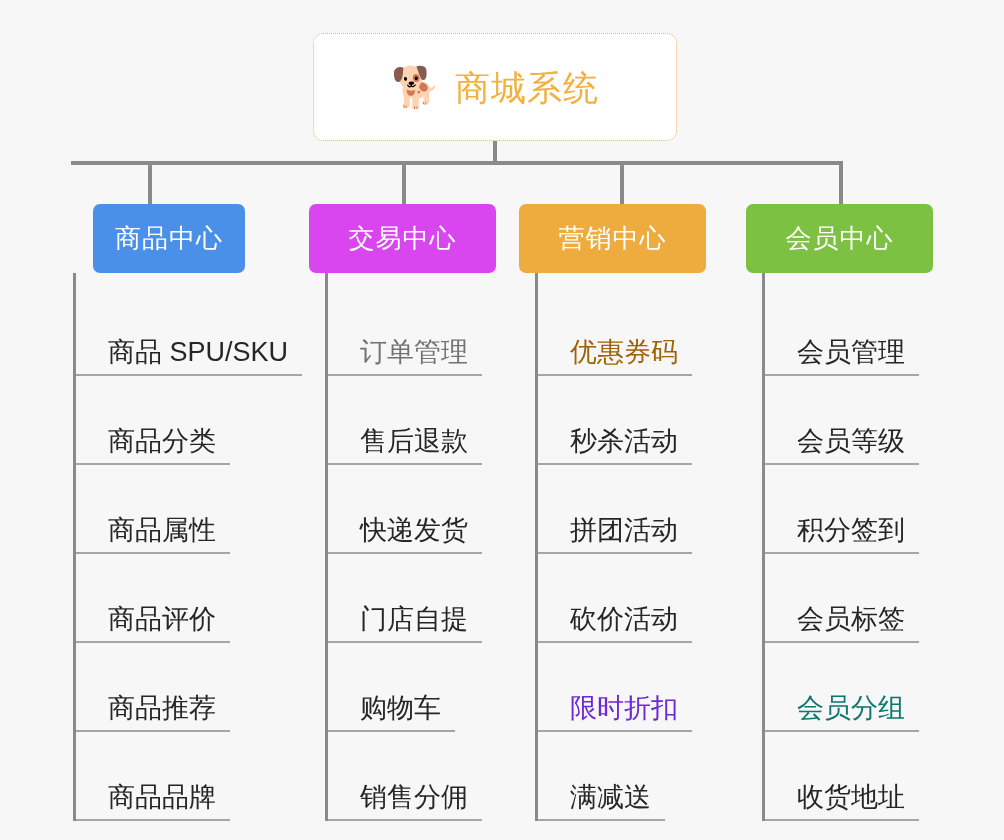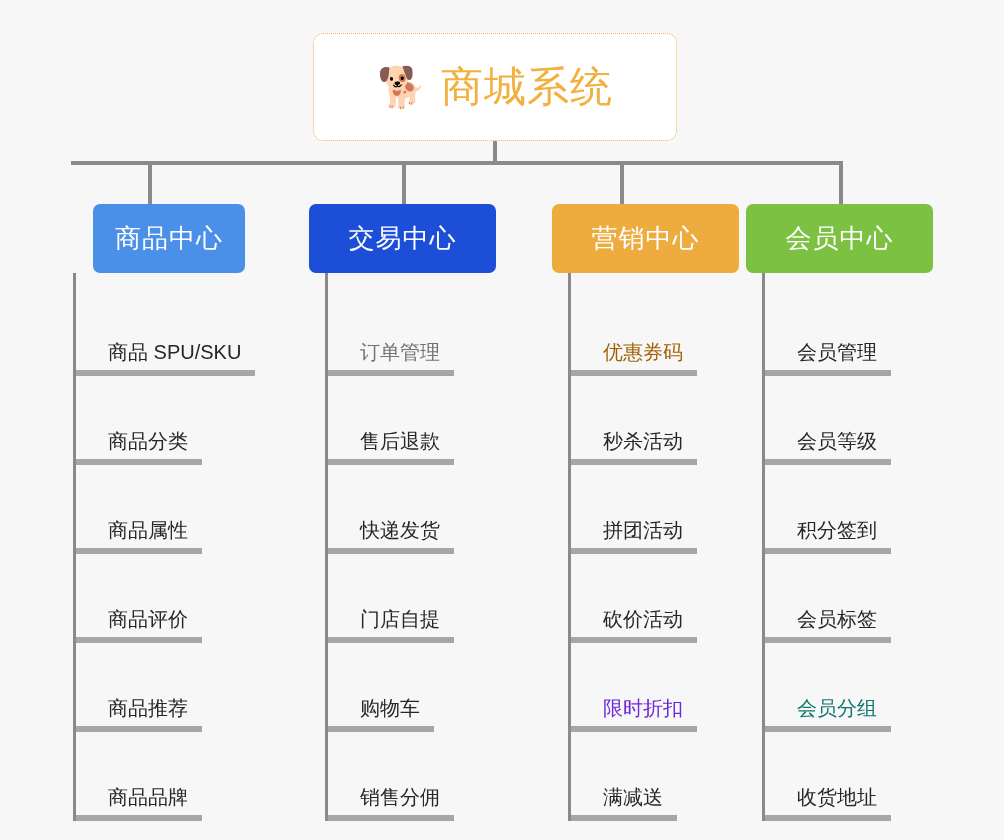--- a/index.html
+++ b/index.html
@@ -35,21 +35,21 @@
     align-items: center;
     justify-content: center;
     gap: 14px;
   }
   .root-emoji {
     font-size: 40px;
     line-height: 1;
     display: block;
   }
   .root-title {
-    font-size: 42px;
+    font-size: 35px;
     color: #f2b03e;
     letter-spacing: 1px;
     line-height: 1;
     white-space: nowrap;
   }
 
   
   .trunk {
     position: absolute;
     background: #8a8a8a;
@@ -87,25 +87,25 @@
     padding-top: 14px;
   }
   .leaf-item {
     height: 89px;
     box-sizing: border-box;
     display: flex;
     align-items: flex-end;
   }
   .leaf-label {
     display: inline-block;
-    font-size: 20px;
+    font-size: 27px;
     color: #262626;
     white-space: nowrap;
     padding: 0 14px 6px 32px;
-    border-bottom: 6px solid #000000;
+    border-bottom: 2px solid #000000;
     line-height: 1.2;
   }
 </style>
 </head>
 <body style="background: rgb(247, 247, 247);">
 
 <div id="mindmap">
 
   <div class="root-node" style="border-color: rgb(238, 177, 90);">
     <span class="root-emoji">🐕</span>
@@ -141,21 +141,21 @@
       <li class="leaf-item">
           <span class="leaf-label" style="color: rgb(38, 38, 38); border-bottom-color: rgb(166, 166, 166);">商品推荐</span>
         </li>
       <li class="leaf-item">
           <span class="leaf-label" style="color: rgb(38, 38, 38); border-bottom-color: rgb(166, 166, 166);">商品品牌</span>
         </li>
     </ul>
   </div>
 
   <div class="branch" style="left:309px; width:187px;">
-    <div class="cat-box" style="background:#1d4ed8;">
+    <div class="cat-box" style="background:#d946ef;">
       <span>交易中心</span>
     </div>
     <ul class="leaf-list" style="border-left-color: rgb(138, 138, 138);">
       <li class="leaf-item">
           <span class="leaf-label" style="color: #737373; border-bottom-color: rgb(166, 166, 166);">订单管理</span>
         </li>
       <li class="leaf-item">
           <span class="leaf-label" style="color: rgb(38, 38, 38); border-bottom-color: rgb(166, 166, 166);">售后退款</span>
         </li>
       <li class="leaf-item">
@@ -166,21 +166,21 @@
         </li>
       <li class="leaf-item">
           <span class="leaf-label" style="color: rgb(38, 38, 38); border-bottom-color: rgb(166, 166, 166);">购物车</span>
         </li>
       <li class="leaf-item">
           <span class="leaf-label" style="color: rgb(38, 38, 38); border-bottom-color: rgb(166, 166, 166);">销售分佣</span>
         </li>
     </ul>
   </div>
 
-  <div class="branch" style="left:552px; width:187px;text-align:center;">
+  <div class="branch" style="left:519px; width:187px;text-align:center;">
     <div class="cat-box" style="background:#eeab3e;">
       <span>营销中心</span>
     </div>
     <ul class="leaf-list" style="border-left-color: rgb(138, 138, 138);">
       <li class="leaf-item">
           <span class="leaf-label" style="color: #a16207; border-bottom-color: rgb(166, 166, 166);">优惠券码</span>
         </li>
       <li class="leaf-item">
           <span class="leaf-label" style="color: rgb(38, 38, 38); border-bottom-color: rgb(166, 166, 166);">秒杀活动</span>
         </li>

